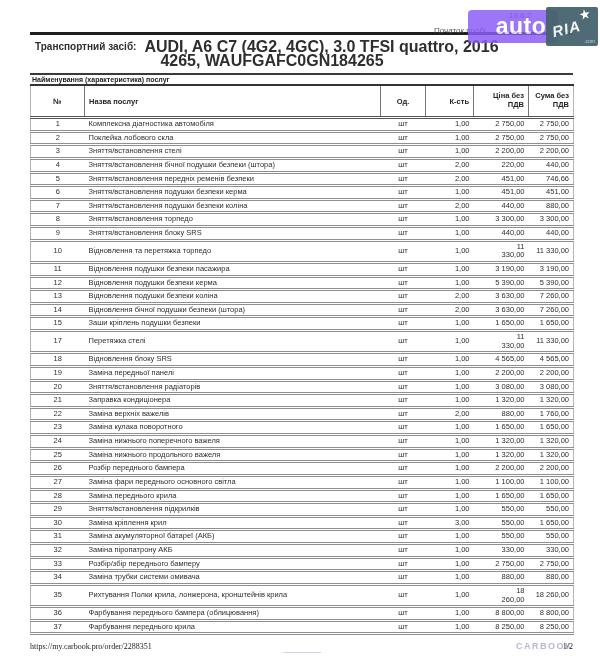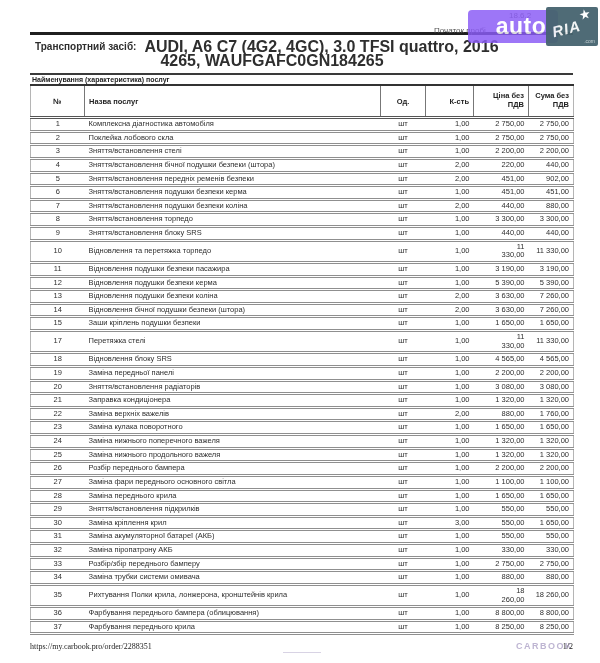--- a/index.html
+++ b/index.html
@@ -143,21 +143,21 @@
             <td class="c-qty">2,00</td>
             <td class="c-price">220,00</td>
             <td class="c-sum">440,00</td>
           </tr>
           <tr>
             <td class="c-num">5</td>
             <td class="c-name">Зняття/встановлення передніх ременів безпеки</td>
             <td class="c-unit">шт</td>
             <td class="c-qty">2,00</td>
             <td class="c-price">451,00</td>
-            <td class="c-sum">902,00</td>
+            <td class="c-sum">746,66</td>
           </tr>
           <tr>
             <td class="c-num">6</td>
             <td class="c-name">Зняття/встановлення подушки безпеки керма</td>
             <td class="c-unit">шт</td>
             <td class="c-qty">1,00</td>
             <td class="c-price">451,00</td>
             <td class="c-sum">451,00</td>
           </tr>
           <tr>

